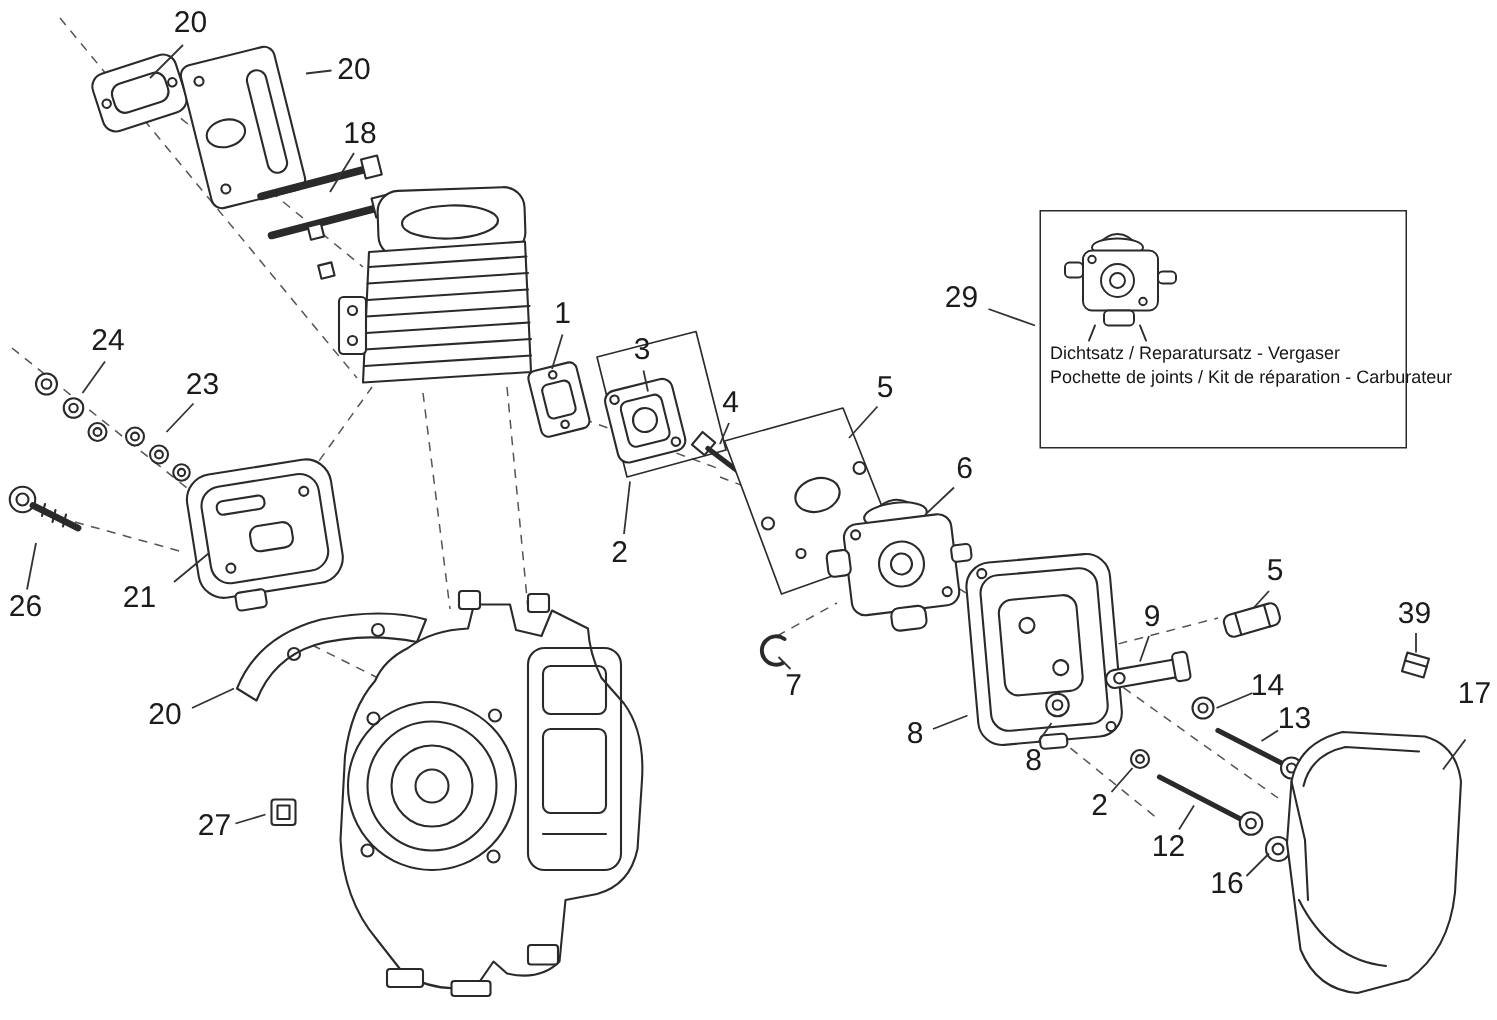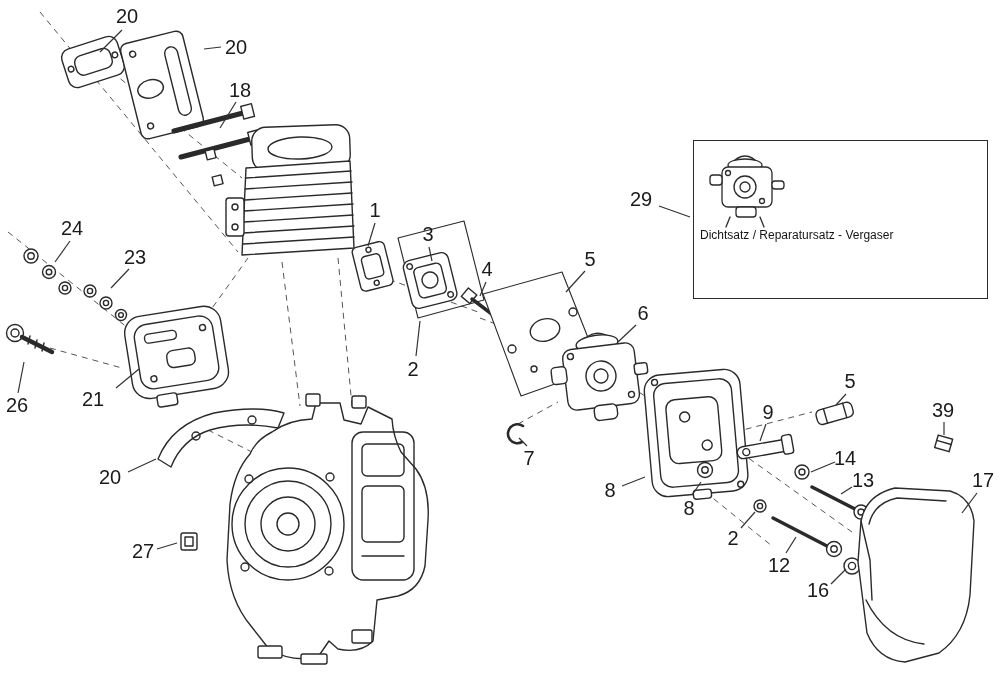--- a/index.html
+++ b/index.html
@@ -6,21 +6,21 @@
   .stage{
     position:relative;width:998px;height:680px;background:#ffffff;overflow:hidden;
     font-family:"Liberation Sans",sans-serif;
   }
   .artwork{position:absolute;left:0;top:0;}
   .part-label{
     position:absolute;transform:translate(-50%,-50%);
     font-size:20px;color:#1b1b1b;letter-spacing:0;user-select:none;
   }
   .callout{
-    position:absolute;left:693px;top:140px;width:295px;height:159px;
+    position:absolute;left:693px;top:140px;width:245px;height:159px;
     border:1.5px solid #2b2b2b;box-sizing:border-box;background:#fff;
   }
   .callout-art{position:absolute;left:6px;top:2px;}
   .callout-text{
     position:absolute;left:6px;top:86px;font-size:12px;line-height:16px;
     color:#151515;white-space:nowrap;
   }
 </style>
 </head>
 <body>
@@ -324,21 +324,21 @@
   <div class="part-label" style="left:529px;top:458px">7</div>
   <div class="part-label" style="left:610px;top:490px">8</div>
   <div class="part-label" style="left:768px;top:412px">9</div>
   <div class="part-label" style="left:850px;top:381px">5</div>
   <div class="part-label" style="left:689px;top:508px">8</div>
   <div class="part-label" style="left:845px;top:458px">14</div>
   <div class="part-label" style="left:863px;top:480px">13</div>
   <div class="part-label" style="left:733px;top:538px">2</div>
   <div class="part-label" style="left:779px;top:565px">12</div>
   <div class="part-label" style="left:818px;top:590px">16</div>
-  <div class="part-label" style="left:983px;top:480px">17</div>
+  <div class="part-label" style="left:983px;top:463px">17</div>
   <div class="part-label" style="left:943px;top:410px">39</div>
   <div class="part-label" style="left:143px;top:551px">27</div>
   <div class="part-label" style="left:641px;top:199px">29</div>
 
   <div class="callout">
     <svg class="callout-art" width="110" height="92" viewBox="0 0 110 92">
       <g stroke="#2a2a2a" stroke-width="1.3" fill="none" stroke-linejoin="round" stroke-linecap="round">
         <path d="M 30,22 Q 45,4 60,22" fill="#fff"></path>
         <ellipse cx="45" cy="22" rx="17" ry="6" fill="#fff"></ellipse>
         <rect x="22" y="24" width="50" height="40" rx="6" fill="#fff"></rect>
@@ -348,16 +348,17 @@
         <rect x="72" y="38" width="12" height="8" rx="3" fill="#fff"></rect>
         <rect x="36" y="64" width="20" height="10" rx="3" fill="#fff"></rect>
         <line x1="30" y1="74" x2="26" y2="84"></line>
         <line x1="60" y1="74" x2="64" y2="84"></line>
         <circle cx="28" cy="30" r="2.5"></circle>
         <circle cx="62" cy="58" r="2.5"></circle>
       </g>
     </svg>
     <div class="callout-text">
       <div>Dichtsatz / Reparatursatz - Vergaser</div>
+      <div>Pochette de joints / Kit de réparation - Carburateur</div>
     </div>
   </div>
 
 </div>
 
 </body></html>

